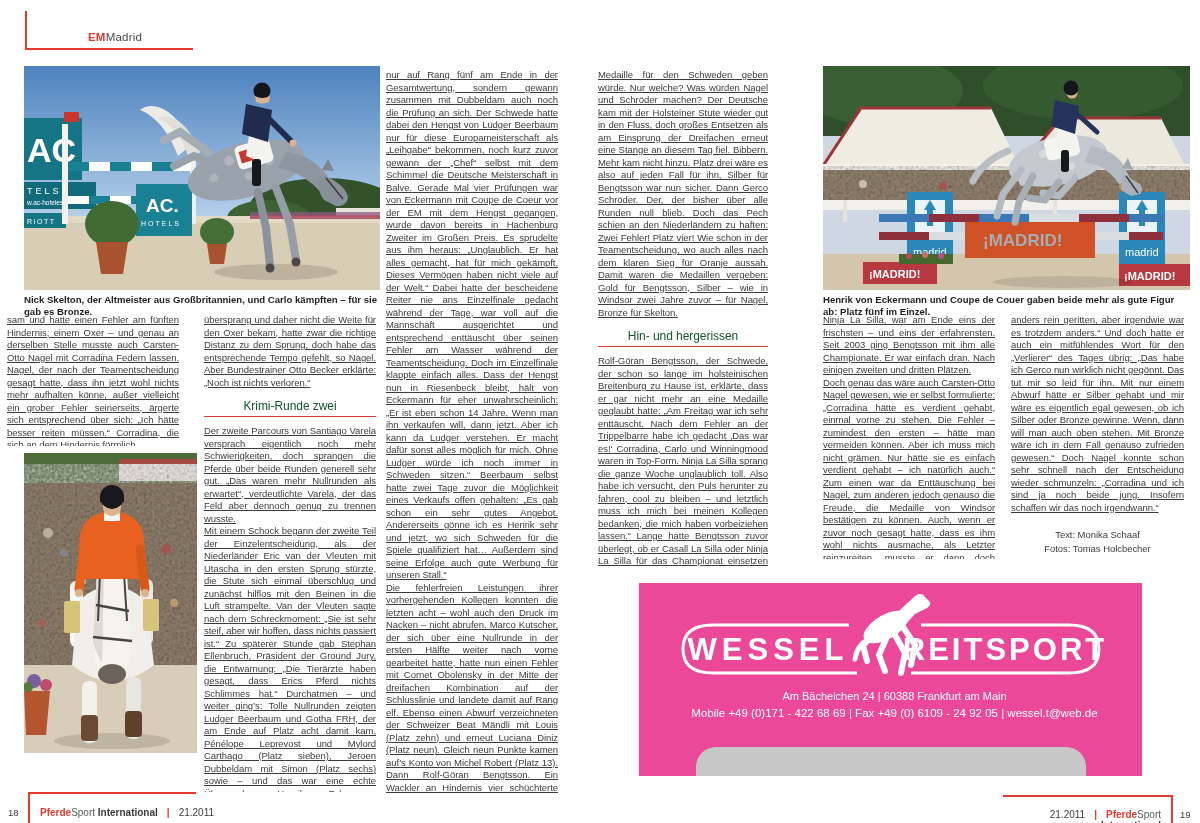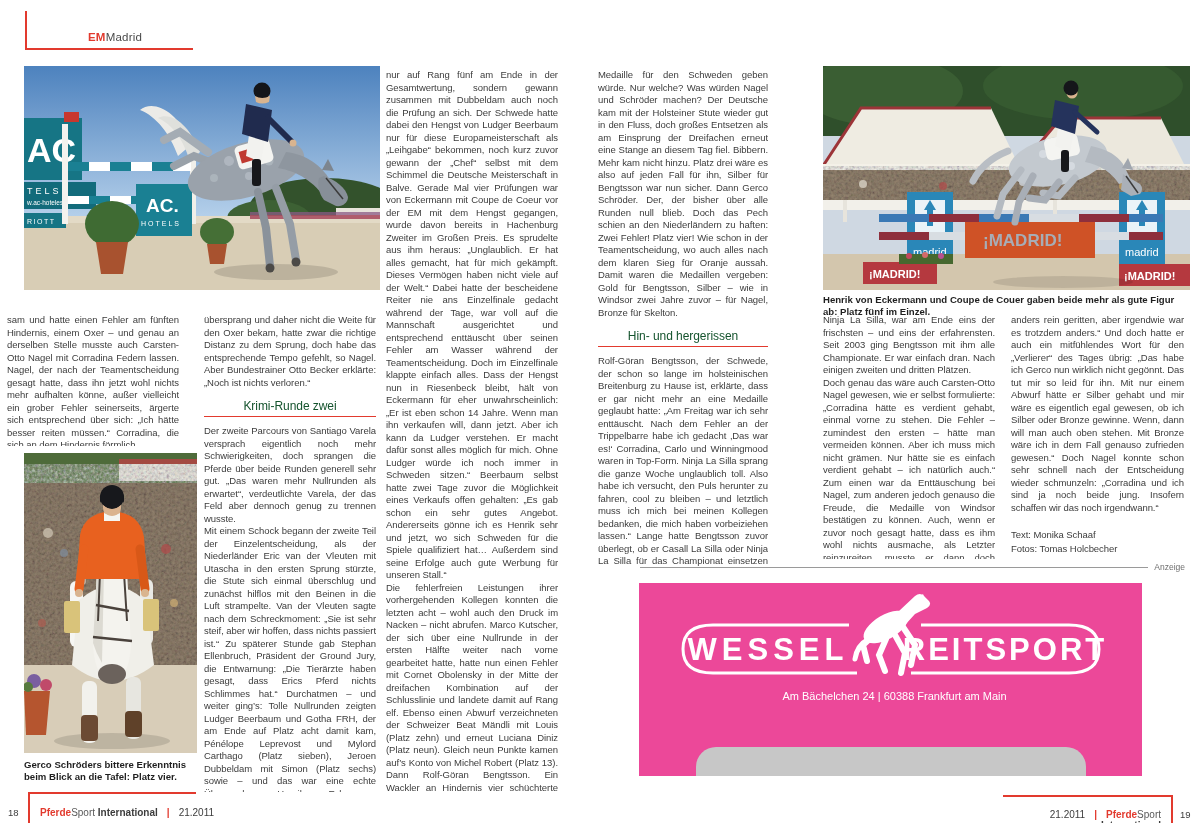--- a/index.html
+++ b/index.html
@@ -13,25 +13,25 @@
   .vrule-tl{left:25px;top:0;width:1.5px;height:37px;background:#e23a2e;}
   .hrule-tl{left:25px;top:37px;width:168px;height:1.5px;background:#e23a2e;}
   
   .photo{overflow:hidden;background:#cfd8e2;}
   .photo svg{display:block;}
   
   .cap{font-size:9.6px;font-weight:bold;color:#1f1f1f;line-height:12px;}
   
   .col{font-size:9.5px;line-height:12.5px;color:#3c3c3c;text-align:justify;
        overflow:hidden;letter-spacing:-.05px;}
-  .col p{margin:0;}
+  .col p{margin:0;text-decoration:underline;}
   .redhead{color:#14532d;text-align:center;font-size:12px;font-weight:400;
            margin:10px 0 3px 0;line-height:14px;}
   .redrule{height:1px;background:#e23a2e;margin:2px 0 8px 0;}
-  .credits{text-align:left;margin-top:14px;line-height:13.5px;}
+  .credits{text-align:center;margin-top:14px;line-height:13.5px;}
   
   .anz-row{left:640px;top:551px;width:545px;display:flex;align-items:center;}
   .anz-line{flex:1;height:1px;background:#9a9a9a;margin-right:6px;}
   .anz-label{font-size:8.5px;color:#6e6e6e;}
   
   .ad{left:639px;top:572px;width:503px;height:193px;background:#ec4899;overflow:hidden;}
   .ad-logo{display:block;margin:10px auto 0 auto;}
   .ad-addr{color:#fff;text-align:center;font-size:11px;line-height:17px;margin-top:3px;padding-left:8px;}
   .ad-addr .l2{font-size:11.5px;}
   .ad-grey{position:absolute;left:50%;transform:translateX(-50%);top:164px;width:390px;
@@ -136,20 +136,21 @@
         <rect x="228" y="93" width="9" height="27" rx="3" fill="#17181b"></rect>
         <path d="M222,38 L248,44 L244,76 L218,68 Z" fill="#202b4e"></path>
         <path d="M244,52 L268,76" stroke="#202b4e" stroke-width="6" stroke-linecap="round"></path>
         <circle cx="269" cy="77" r="3.5" fill="#d9b48f"></circle>
         <circle cx="239" cy="31" r="6" fill="#d9b48f"></circle>
         <circle cx="238" cy="25" r="8.5" fill="#141519"></circle>
         <path d="M231,30 Q238,34 246,30 L245,36 Q238,39 232,36 Z" fill="#d9b48f"></path>
       </g>
     </svg>
   </div>
+  <div class="abs cap" style="left:24px;top:283px;width:356px;">Nick Skelton, der Altmeister aus Großbritannien, und Carlo kämpften – für sie gab es Bronze.</div>
 
   <div class="abs col" style="left:7px;top:303px;width:172px;height:132px;">
     <p>sam und hatte einen Fehler am fünften Hindernis, einem Oxer – und genau an derselben Stelle musste auch Carsten-Otto Nagel mit Corradina Federn lassen. Nagel, der nach der Teamentscheidung gesagt hatte, dass ihn jetzt wohl nichts mehr aufhalten könne, außer vielleicht ein grober Fehler seinerseits, ärgerte sich entsprechend über sich: „Ich hätte besser reiten müssen.“ Corradina, die sich an dem Hindernis förmlich</p>
   </div>
 
   <div class="abs photo" style="left:24px;top:442px;width:173px;height:300px;">
     <svg width="173" height="300" viewBox="0 0 173 300">
       <defs>
         <filter id="n2">
             <feTurbulence type="fractalNoise" baseFrequency="0.35" numOctaves="3" seed="7" result="t"></feTurbulence>
@@ -196,21 +197,20 @@
         <path d="M116,96 L121,136" stroke="#d85818" stroke-width="9" stroke-linecap="round"></path>
         <circle cx="55" cy="140" r="4" fill="#d9b48f"></circle>
           <circle cx="121" cy="140" r="4" fill="#d9b48f"></circle>
         <circle cx="88" cy="54" r="9" fill="#dbb38f"></circle>
         <path d="M76,50 A13,12 0 0 1 100,50 L100,44 A13,11 0 0 0 76,44 Z" fill="#17181c"></path>
         <circle cx="88" cy="44" r="12" fill="#17181c"></circle>
         <path d="M79,52 Q88,60 97,52 L96,60 Q88,65 80,60 Z" fill="#dbb38f"></path>
       </g>
     </svg>
   </div>
-  <div class="abs cap" style="left:24px;top:748px;width:173px;">Gerco Schröders bittere Erkenntnis beim Blick an die Tafel: Platz vier.</div>
 
   <div class="abs col" style="left:204px;top:303px;width:172px;height:478px;">
     <p>übersprang und daher nicht die Weite für den Oxer bekam, hatte zwar die richtige Distanz zu dem Sprung, doch habe das entsprechende Tempo gefehlt, so Nagel. Aber Bundestrainer Otto Becker erklärte: „Noch ist nichts verloren.“</p>
     <h3 class="redhead">Krimi-Runde zwei</h3>
     <div class="redrule"></div>
     <p>Der zweite Parcours von Santiago Varela versprach eigentlich noch mehr Schwierigkeiten, doch sprangen die Pferde über beide Runden generell sehr gut. „Das waren mehr Nullrunden als erwartet“, verdeutlichte Varela, der das Feld aber dennoch genug zu trennen wusste.</p>
     <p>Mit einem Schock begann der zweite Teil der Einzelentscheidung, als der Niederländer Eric van der Vleuten mit Utascha in den ersten Sprung stürzte, die Stute sich einmal überschlug und zunächst hilflos mit den Beinen in die Luft strampelte. Van der Vleuten sagte nach dem Schreckmoment: „Sie ist sehr steif, aber wir hoffen, dass nichts passiert ist.“ Zu späterer Stunde gab Stephan Ellenbruch, Präsident der Ground Jury, die Entwarnung: „Die Tierärzte haben gesagt, dass Erics Pferd nichts Schlimmes hat.“ Durchatmen – und weiter ging’s: Tolle Nullrunden zeigten Ludger Beerbaum und Gotha FRH, der am Ende auf Platz acht damit kam, Pénélope Leprevost und Mylord Carthago (Platz sieben), Jeroen Dubbeldam mit Simon (Platz sechs) sowie – und das war eine echte Überraschung – Henrik von Eckermann aus Schweden mit Coupe de Coeur. Damit platzierte er sich nicht</p>
   </div>
 
   <div class="abs col" style="left:386px;top:58px;width:172px;height:726px;">
@@ -330,24 +330,20 @@
     <p>Doch genau das wäre auch Carsten-Otto Nagel gewesen, wie er selbst formulierte: „Corradina hätte es verdient gehabt, einmal vorne zu stehen. Die Fehler – zumindest den ersten – hätte man vermeiden können. Aber ich muss mich nicht grämen. Nur hätte sie es einfach verdient gehabt – ich natürlich auch.“ Zum einen war da Enttäuschung bei Nagel, zum anderen jedoch genauso die Freude, die Medaille von Windsor bestätigen zu können. Auch, wenn er zuvor noch gesagt hatte, dass es ihm wohl nichts ausmache, als Letzter reinzureiten, musste er dann doch erkennen: „Ich bin zwar nicht</p>
   </div>
   <div class="abs col" style="left:1011px;top:303px;width:173px;height:245px;">
     <p>anders rein geritten, aber irgendwie war es trotzdem anders.“ Und doch hatte er auch ein mitfühlendes Wort für den „Verlierer“ des Tages übrig: „Das habe ich Gerco nun wirklich nicht gegönnt. Das tut mir so leid für ihn. Mit nur einem Abwurf hätte er Silber gehabt und mir wäre es eigentlich egal gewesen, ob ich Silber oder Bronze gewinne. Wenn, dann will man auch oben stehen. Mit Bronze wäre ich in dem Fall genauso zufrieden gewesen.“ Doch Nagel konnte schon sehr schnell nach der Entscheidung wieder schmunzeln: „Corradina und ich sind ja noch beide jung. Insofern schaffen wir das noch irgendwann.“</p>
     <div class="credits">
       <div>Text: Monika Schaaf</div>
       <div>Fotos: Tomas Holcbecher</div>
     </div>
   </div>
 
-  <div class="abs anz-row">
-    <div class="anz-line"></div>
-    <span class="anz-label">Anzeige</span>
-  </div>
 
   <div class="abs ad">
     <svg class="ad-logo" width="440" height="92" viewBox="0 0 440 92">
       <g fill="none" stroke="#ffffff" stroke-width="3">
         <path d="M178,32 L42,32 Q12,32 12,56 Q12,80 42,80 L186,80"></path>
         <path d="M250,32 L398,32 Q428,32 428,56 Q428,80 398,80 L240,80"></path>
       </g>
       <text x="97" y="67" font-size="31" font-weight="bold" letter-spacing="5" fill="#ffffff" text-anchor="middle">WESSEL</text>
       <text x="334" y="67" font-size="31" font-weight="bold" letter-spacing="3" fill="#ffffff" text-anchor="middle">REITSPORT</text>
       <g fill="#ffffff">
@@ -356,20 +352,21 @@
         <path d="M246,6 L252,1 L254,6 Z"></path>
         <path d="M205,40 L192,52 L196,68" stroke="#ffffff" stroke-width="6" fill="none" stroke-linecap="round"></path>
         <path d="M215,46 L208,62 L214,78" stroke="#ffffff" stroke-width="6" fill="none" stroke-linecap="round"></path>
         <path d="M232,34 L244,52 L240,72" stroke="#ffffff" stroke-width="6" fill="none" stroke-linecap="round"></path>
         <path d="M224,42 L234,60 L230,80" stroke="#ffffff" stroke-width="6" fill="none" stroke-linecap="round"></path>
         <path d="M198,46 Q186,52 184,66" stroke="#ffffff" stroke-width="5" fill="none" stroke-linecap="round"></path>
       </g>
     </svg>
     <div class="ad-addr">
       <div>Am Bächelchen 24 | 60388 Frankfurt am Main</div>
+      <div class="l2">Mobile +49 (0)171 - 422 68 69 | Fax +49 (0) 6109 - 24 92 05 | wessel.t@web.de</div>
     </div>
     <div class="ad-grey"></div>
   </div>
 
   <div class="abs pageno" style="left:8px;top:796px;">18</div>
   <div class="abs fl-v"></div>
   <div class="abs fl-h"></div>
   <div class="abs foot-brand" style="left:40px;top:796px;">
     <span class="b">Pferde</span><span class="g">Sport</span> <span class="i">International</span><span class="sep">|</span><span>21.2011</span>
   </div>

